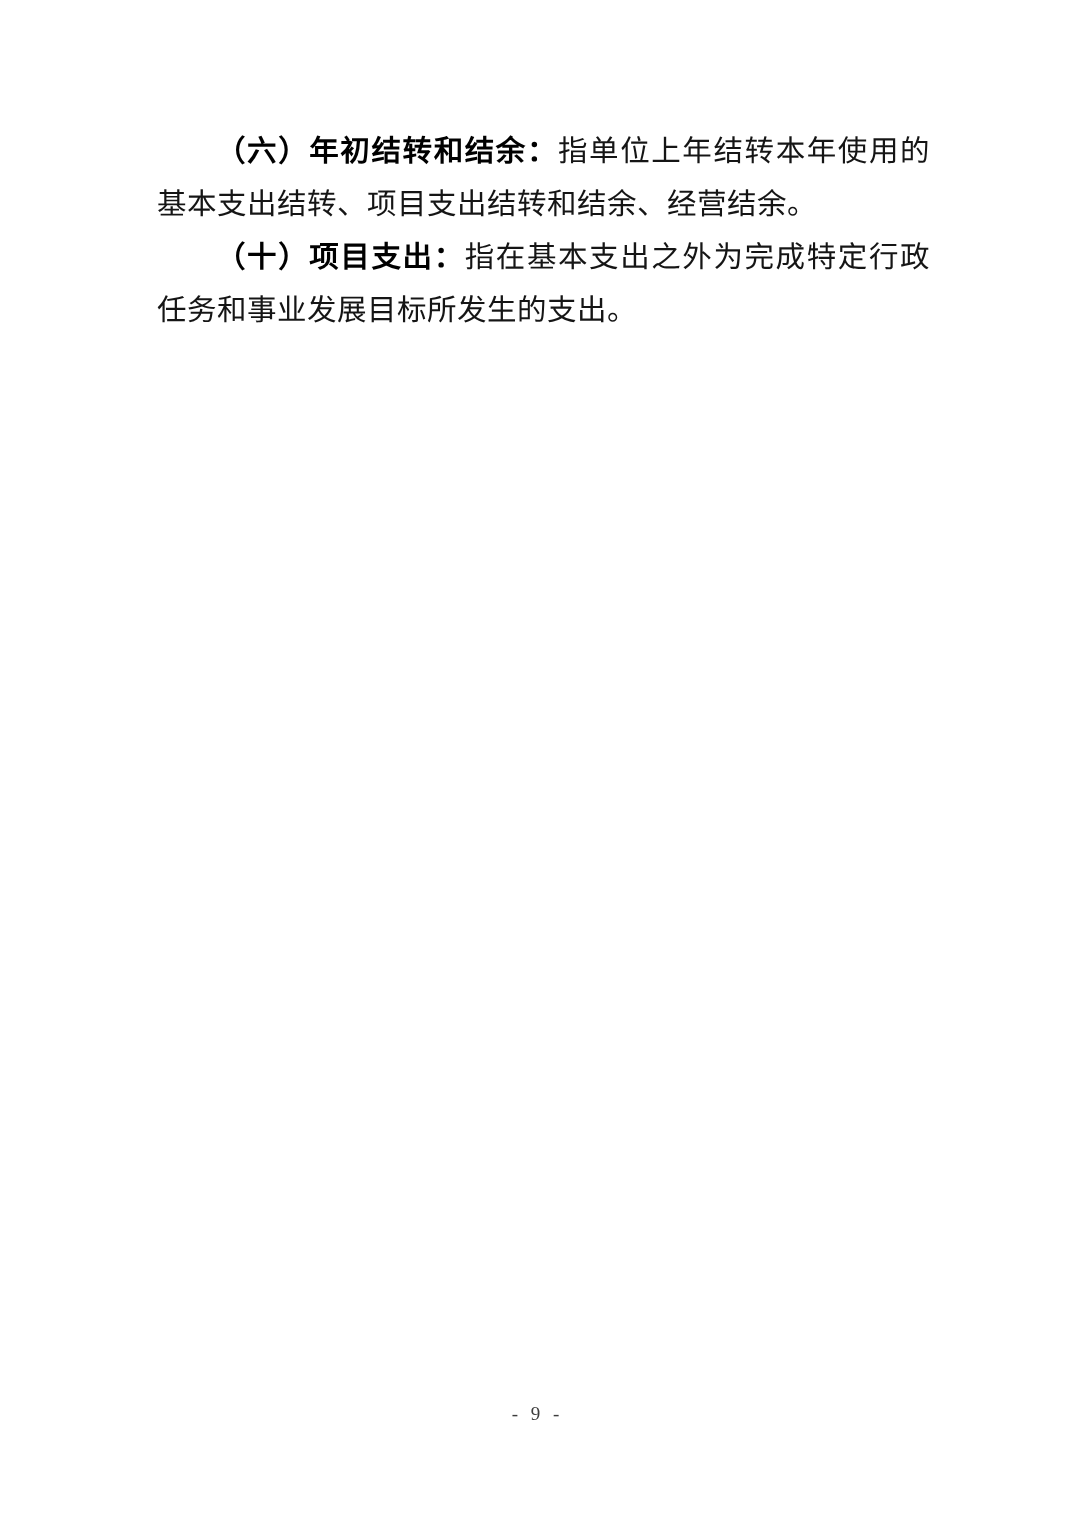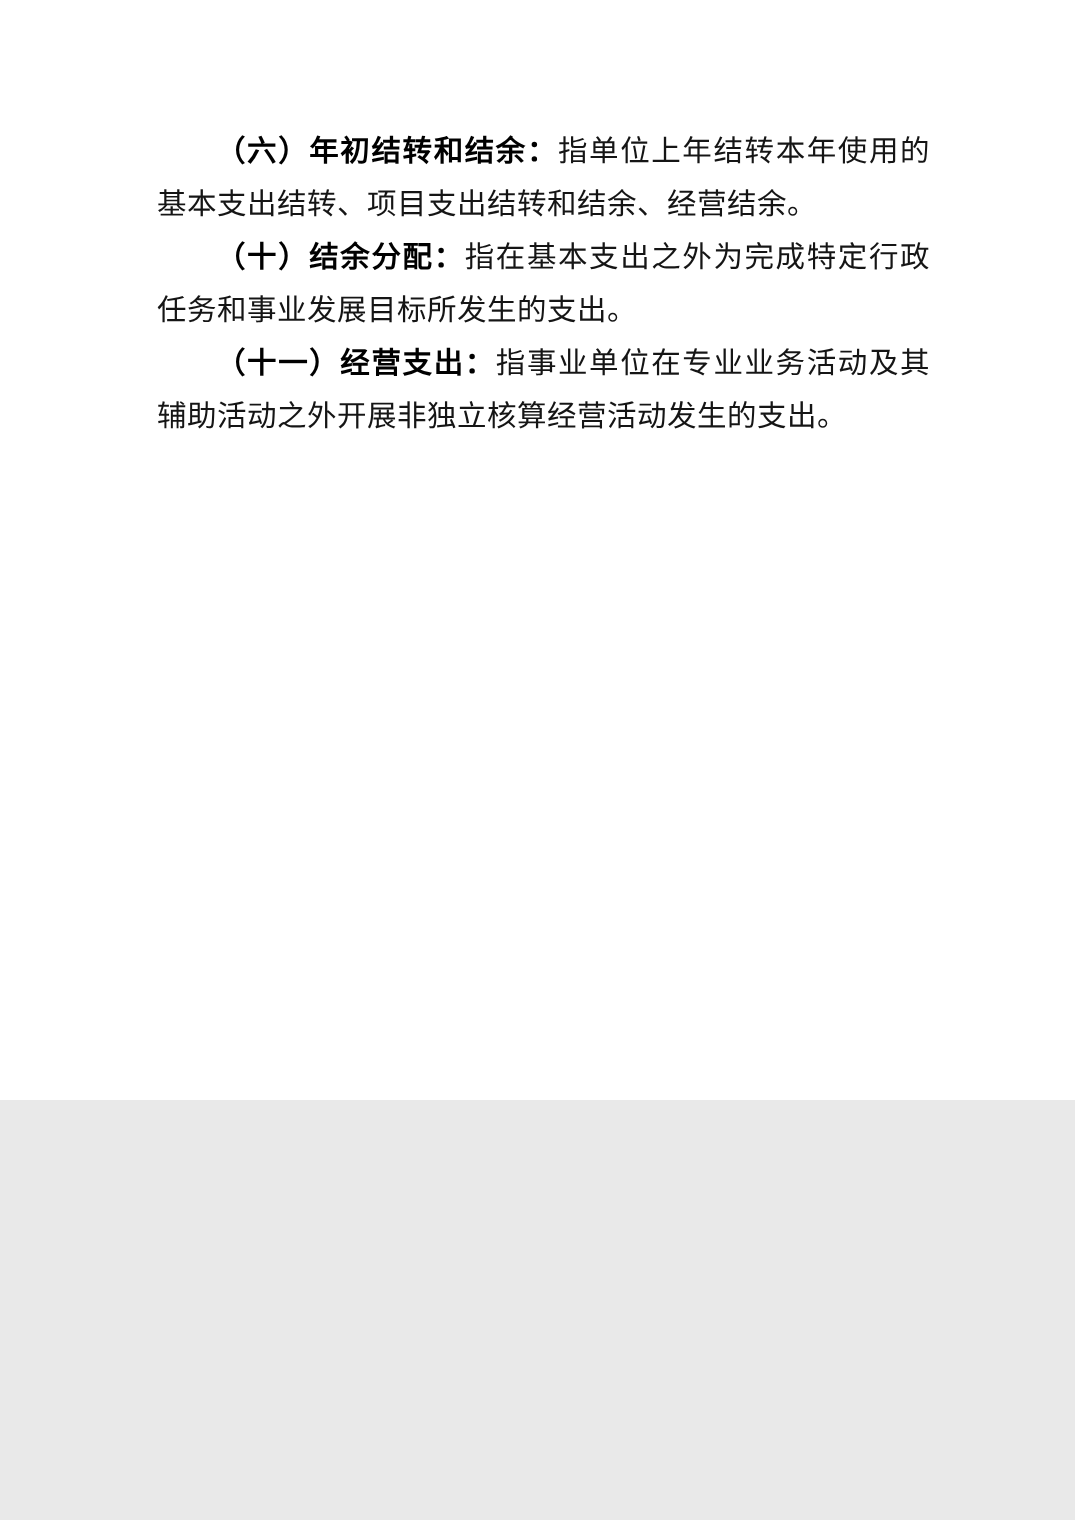--- a/index.html
+++ b/index.html
@@ -3,21 +3,21 @@
 <meta charset="utf-8">
 <style>
   html, body {
     margin: 0;
     padding: 0;
     background: #e9e9e9;
   }
   .page {
     position: relative;
     width: 1075px;
-    height: 1100px;
+    height: 1520px;
     background: #ffffff;
     margin: 0 auto;
     overflow: hidden;
     font-family: "Liberation Serif", serif;
   }
   .doc {
     position: absolute;
     left: 157px;
     top: 125px;
     width: 773px;
@@ -54,21 +54,20 @@
 <body>
 
 <div class="page">
   <main class="doc">
 
     <p class="para"><span class="term">（六）年初结转和结余：</span><span>指单位上年结转本年使用的基本支出结转、项目支出结转和结余、经营结余。</span></p>
 
 
 
 
-    <p class="para"><span class="term">（十）结余分配：</span><span>指在基本支出之外为完成特定行政任务和事业发展目标所发生的支出。</span></p>
+    <p class="para"><span class="term">（十）项目支出：</span><span>指在基本支出之外为完成特定行政任务和事业发展目标所发生的支出。</span></p>
 
-    <p class="para"><span class="term">（十一）经营支出：</span><span>指事业单位在专业业务活动及其辅助活动之外开展非独立核算经营活动发生的支出。</span></p>
 
 
   </main>
 
   <footer class="pageno">- 9 -</footer>
 </div>
 
 </body></html>

